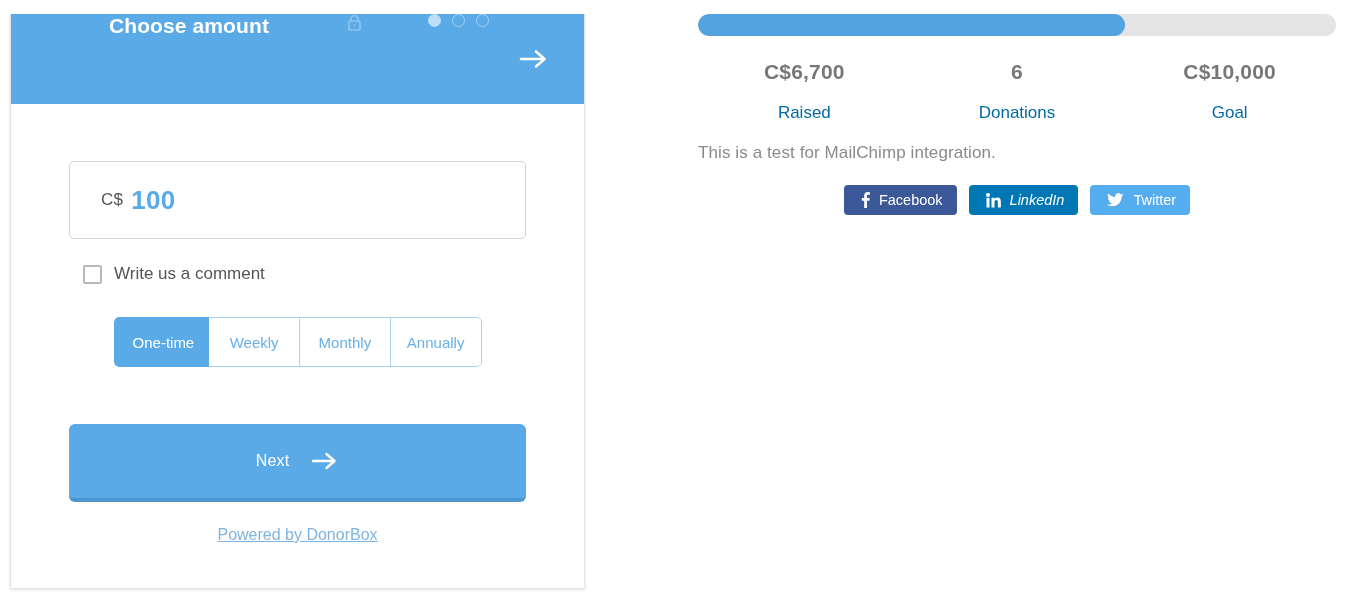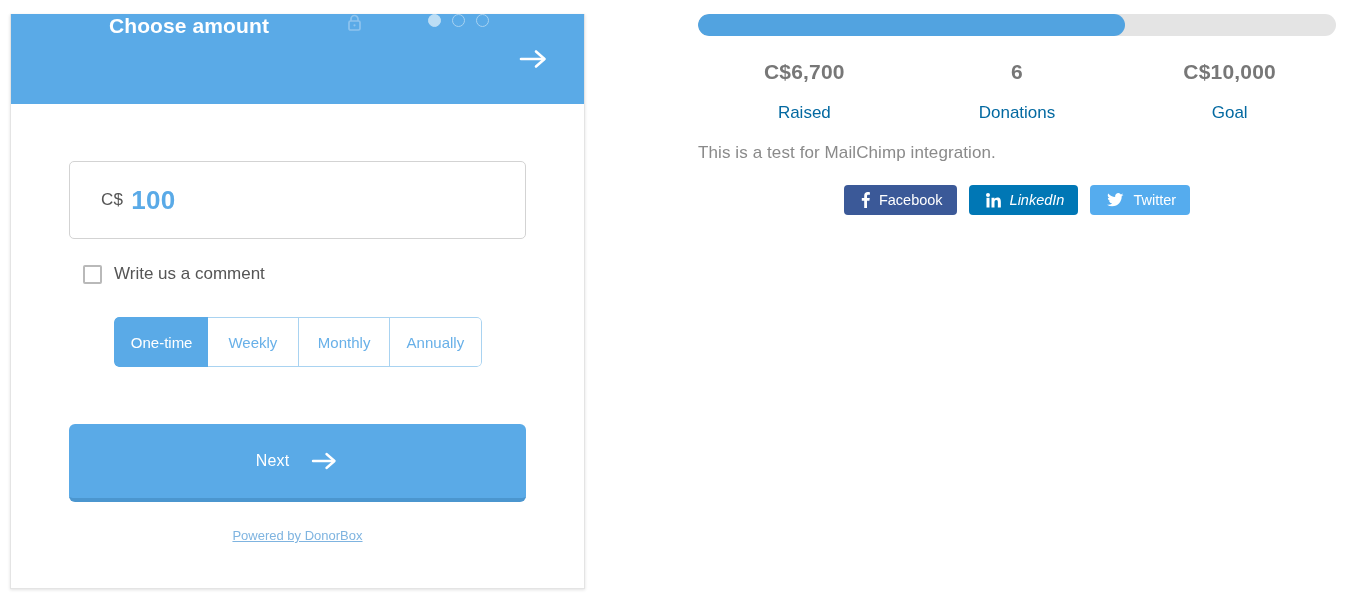--- a/index.html
+++ b/index.html
@@ -146,21 +146,21 @@
     font-size: 15px;
     color: #68b0e8;
     background: #ffffff;
     border: 1px solid #a9d3f1;
     border-left: none;
     box-sizing: border-box;
     cursor: pointer;
     white-space: nowrap;
   }
   .freq-tab:first-child {
-    border-left: 3px solid #6d28d9;
+    border-left: 5px solid #6d28d9;
     border-top-left-radius: 5px;
     border-bottom-left-radius: 5px;
   }
   .freq-tab:last-child {
     border-top-right-radius: 5px;
     border-bottom-right-radius: 5px;
   }
   .freq-tab.active {
     background: #5aaae7;
     color: #ffffff;
@@ -188,21 +188,21 @@
     margin-left: 22px;
     display: flex;
     align-items: center;
   }
 
   .powered-by {
     margin-top: 24px;
     text-align: center;
   }
   .powered-by a {
-    font-size: 13px;
+    font-size: 16px;
     color: #7fb4e0;
     text-decoration: underline;
     cursor: pointer;
   }
 
   
   #campaign-panel {
     position: absolute;
     left: 698px;
     top: 14px;

